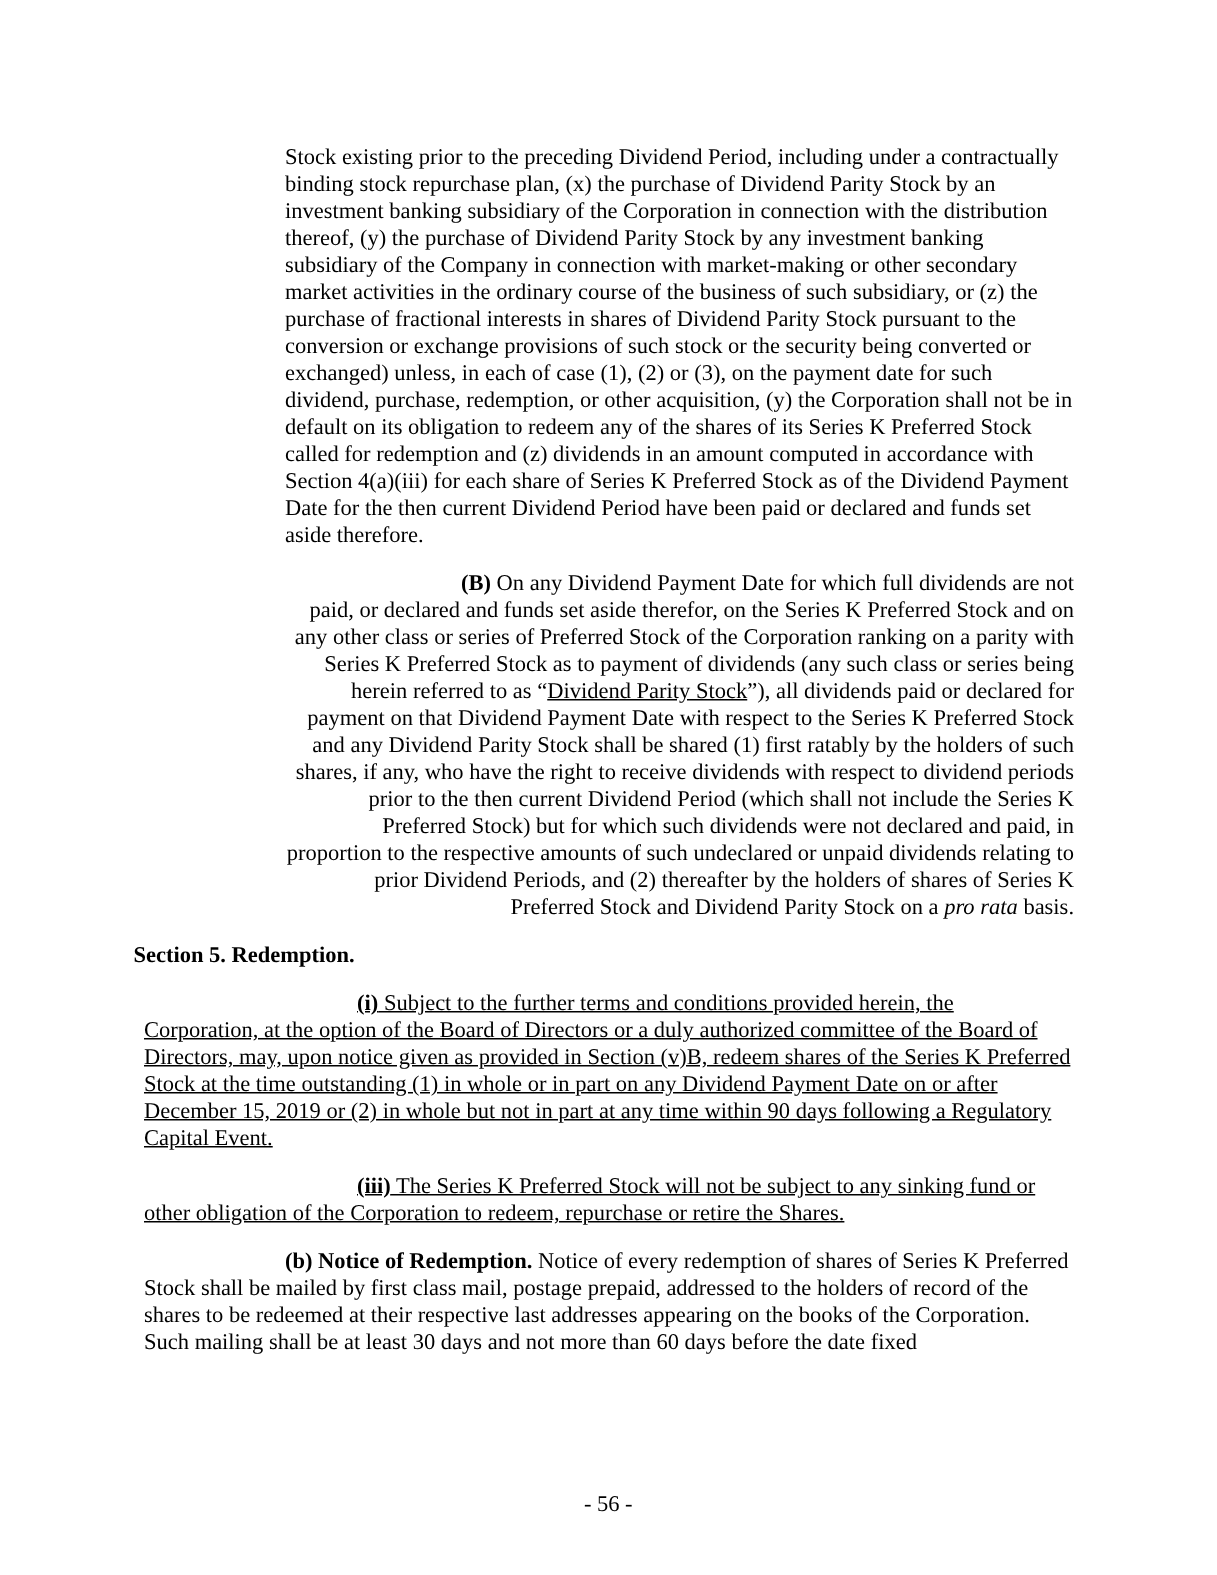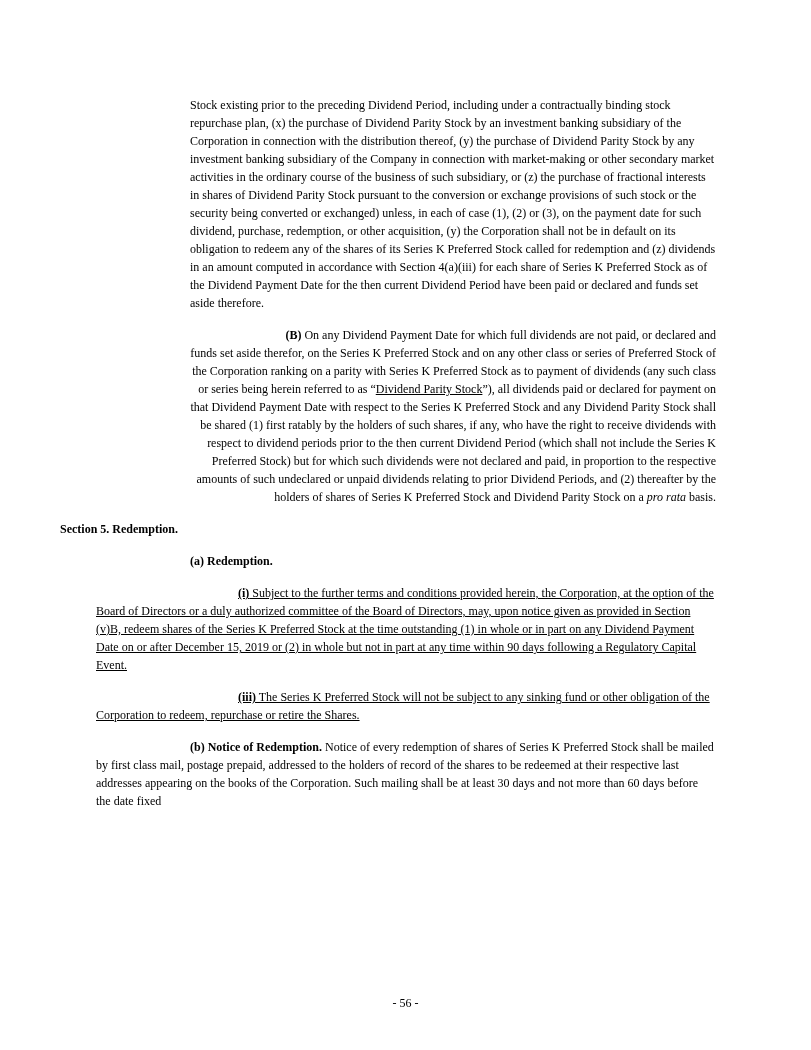--- a/index.html
+++ b/index.html
@@ -5,34 +5,34 @@
   * { margin: 0; padding: 0; box-sizing: border-box; }
   html, body { background: #ffffff; }
   .page {
     position: relative;
     width: 811px;
     height: 1050px;
     margin: 0 auto;
     background: #ffffff;
     color: #000000;
     font-family: "Liberation Serif", "DejaVu Serif", serif;
-    font-size: 12px;
+    font-size: 15px;
     line-height: 18px;
     padding-top: 96px;
     overflow: hidden;
     text-align: left;
   }
   .para { margin: 0 0 14px 0; }
   b { font-weight: bold; }
   i { font-style: italic; }
   .underline { text-decoration: underline; }
   
   .block2in   { margin-left: 190px; margin-right: 95px; }   
   .ind95      { text-indent: 95px; text-align: right; }                        
-  .h-section  { margin-left: 60px; font-weight: bold; }    
+  .h-section  { margin-left: 89px; font-weight: bold; }    
   .h-sub      { margin-left: 190px; font-weight: bold; }    
   .lvl-roman  { margin-left: 96px; margin-right: 96px; text-indent: 142px; text-decoration: underline; } 
   .lvl-letter { margin-left: 96px; margin-right: 96px; text-indent: 94px; }  
   .footer {
     position: absolute;
     top: 994px;
     left: 0;
     width: 100%;
     text-align: center;
   }
@@ -41,21 +41,20 @@
 <body>
 
 <div class="page">
 
   <p class="para block2in"><span>Stock existing prior to the preceding Dividend Period, including under a contractually binding stock repurchase plan, (x) the purchase of Dividend Parity Stock by an investment banking subsidiary of the Corporation in connection with the distribution thereof, (y) the purchase of Dividend Parity Stock by any investment banking subsidiary of the Company in connection with market-making or other secondary market activities in the ordinary course of the business of such subsidiary, or (z) the purchase of fractional interests in shares of Dividend Parity Stock pursuant to the conversion or exchange provisions of such stock or the security being converted or exchanged) unless, in each of case (1), (2) or (3), on the payment date for such dividend, purchase, redemption, or other acquisition, (y) the Corporation shall not be in default on its obligation to redeem any of the shares of its Series K Preferred Stock called for redemption and (z) dividends in an amount computed in accordance with Section 4(a)(iii) for each share of Series K Preferred Stock as of the Dividend Payment Date for the then current Dividend Period have been paid or declared and funds set aside therefore.</span></p>
 
   <p class="para block2in ind95"><b>(B)</b><span> On any Dividend Payment Date for which full dividends are not paid, or declared and funds set aside therefor, on the Series K Preferred Stock and on any other class or series of Preferred Stock of the Corporation ranking on a parity with Series K Preferred Stock as to payment of dividends (any such class or series being herein referred to as “</span><span class="underline">Dividend Parity Stock</span><span>”), all dividends paid or declared for payment on that Dividend Payment Date with respect to the Series K Preferred Stock and any Dividend Parity Stock shall be shared (1) first ratably by the holders of such shares, if any, who have the right to receive dividends with respect to dividend periods prior to the then current Dividend Period (which shall not include the Series K Preferred Stock) but for which such dividends were not declared and paid, in proportion to the respective amounts of such undeclared or unpaid dividends relating to prior Dividend Periods, and (2) thereafter by the holders of shares of Series K Preferred Stock and Dividend Parity Stock on a </span><i>pro rata</i><span> basis.</span></p>
 
   <p class="para h-section"><span>Section 5. Redemption.</span></p>
 
-  <p class="para h-sub"><span>(a) Redemption.</span></p>
 
   <p class="para lvl-roman"><b>(i)</b><span> Subject to the further terms and conditions provided herein, the Corporation, at the option of the Board of Directors or a duly authorized committee of the Board of Directors, may, upon notice given as provided in Section (v)B, redeem shares of the Series K Preferred Stock at the time outstanding (1) in whole or in part on any Dividend Payment Date on or after December 15, 2019 or (2) in whole but not in part at any time within 90 days following a Regulatory Capital Event.</span></p>
 
 
   <p class="para lvl-roman"><b>(iii)</b><span> The Series K Preferred Stock will not be subject to any sinking fund or other obligation of the Corporation to redeem, repurchase or retire the Shares.</span></p>
 
   <p class="para lvl-letter"><b>(b) Notice of Redemption.</b><span>  Notice of every redemption of shares of Series K Preferred Stock shall be mailed by first class mail, postage prepaid, addressed to the holders of record of the shares to be redeemed at their respective last addresses appearing on the books of the Corporation.  Such mailing shall be at least 30 days and not more than 60 days before the date fixed</span></p>
 
   <div class="footer"><span>- 56 -</span></div>
 

